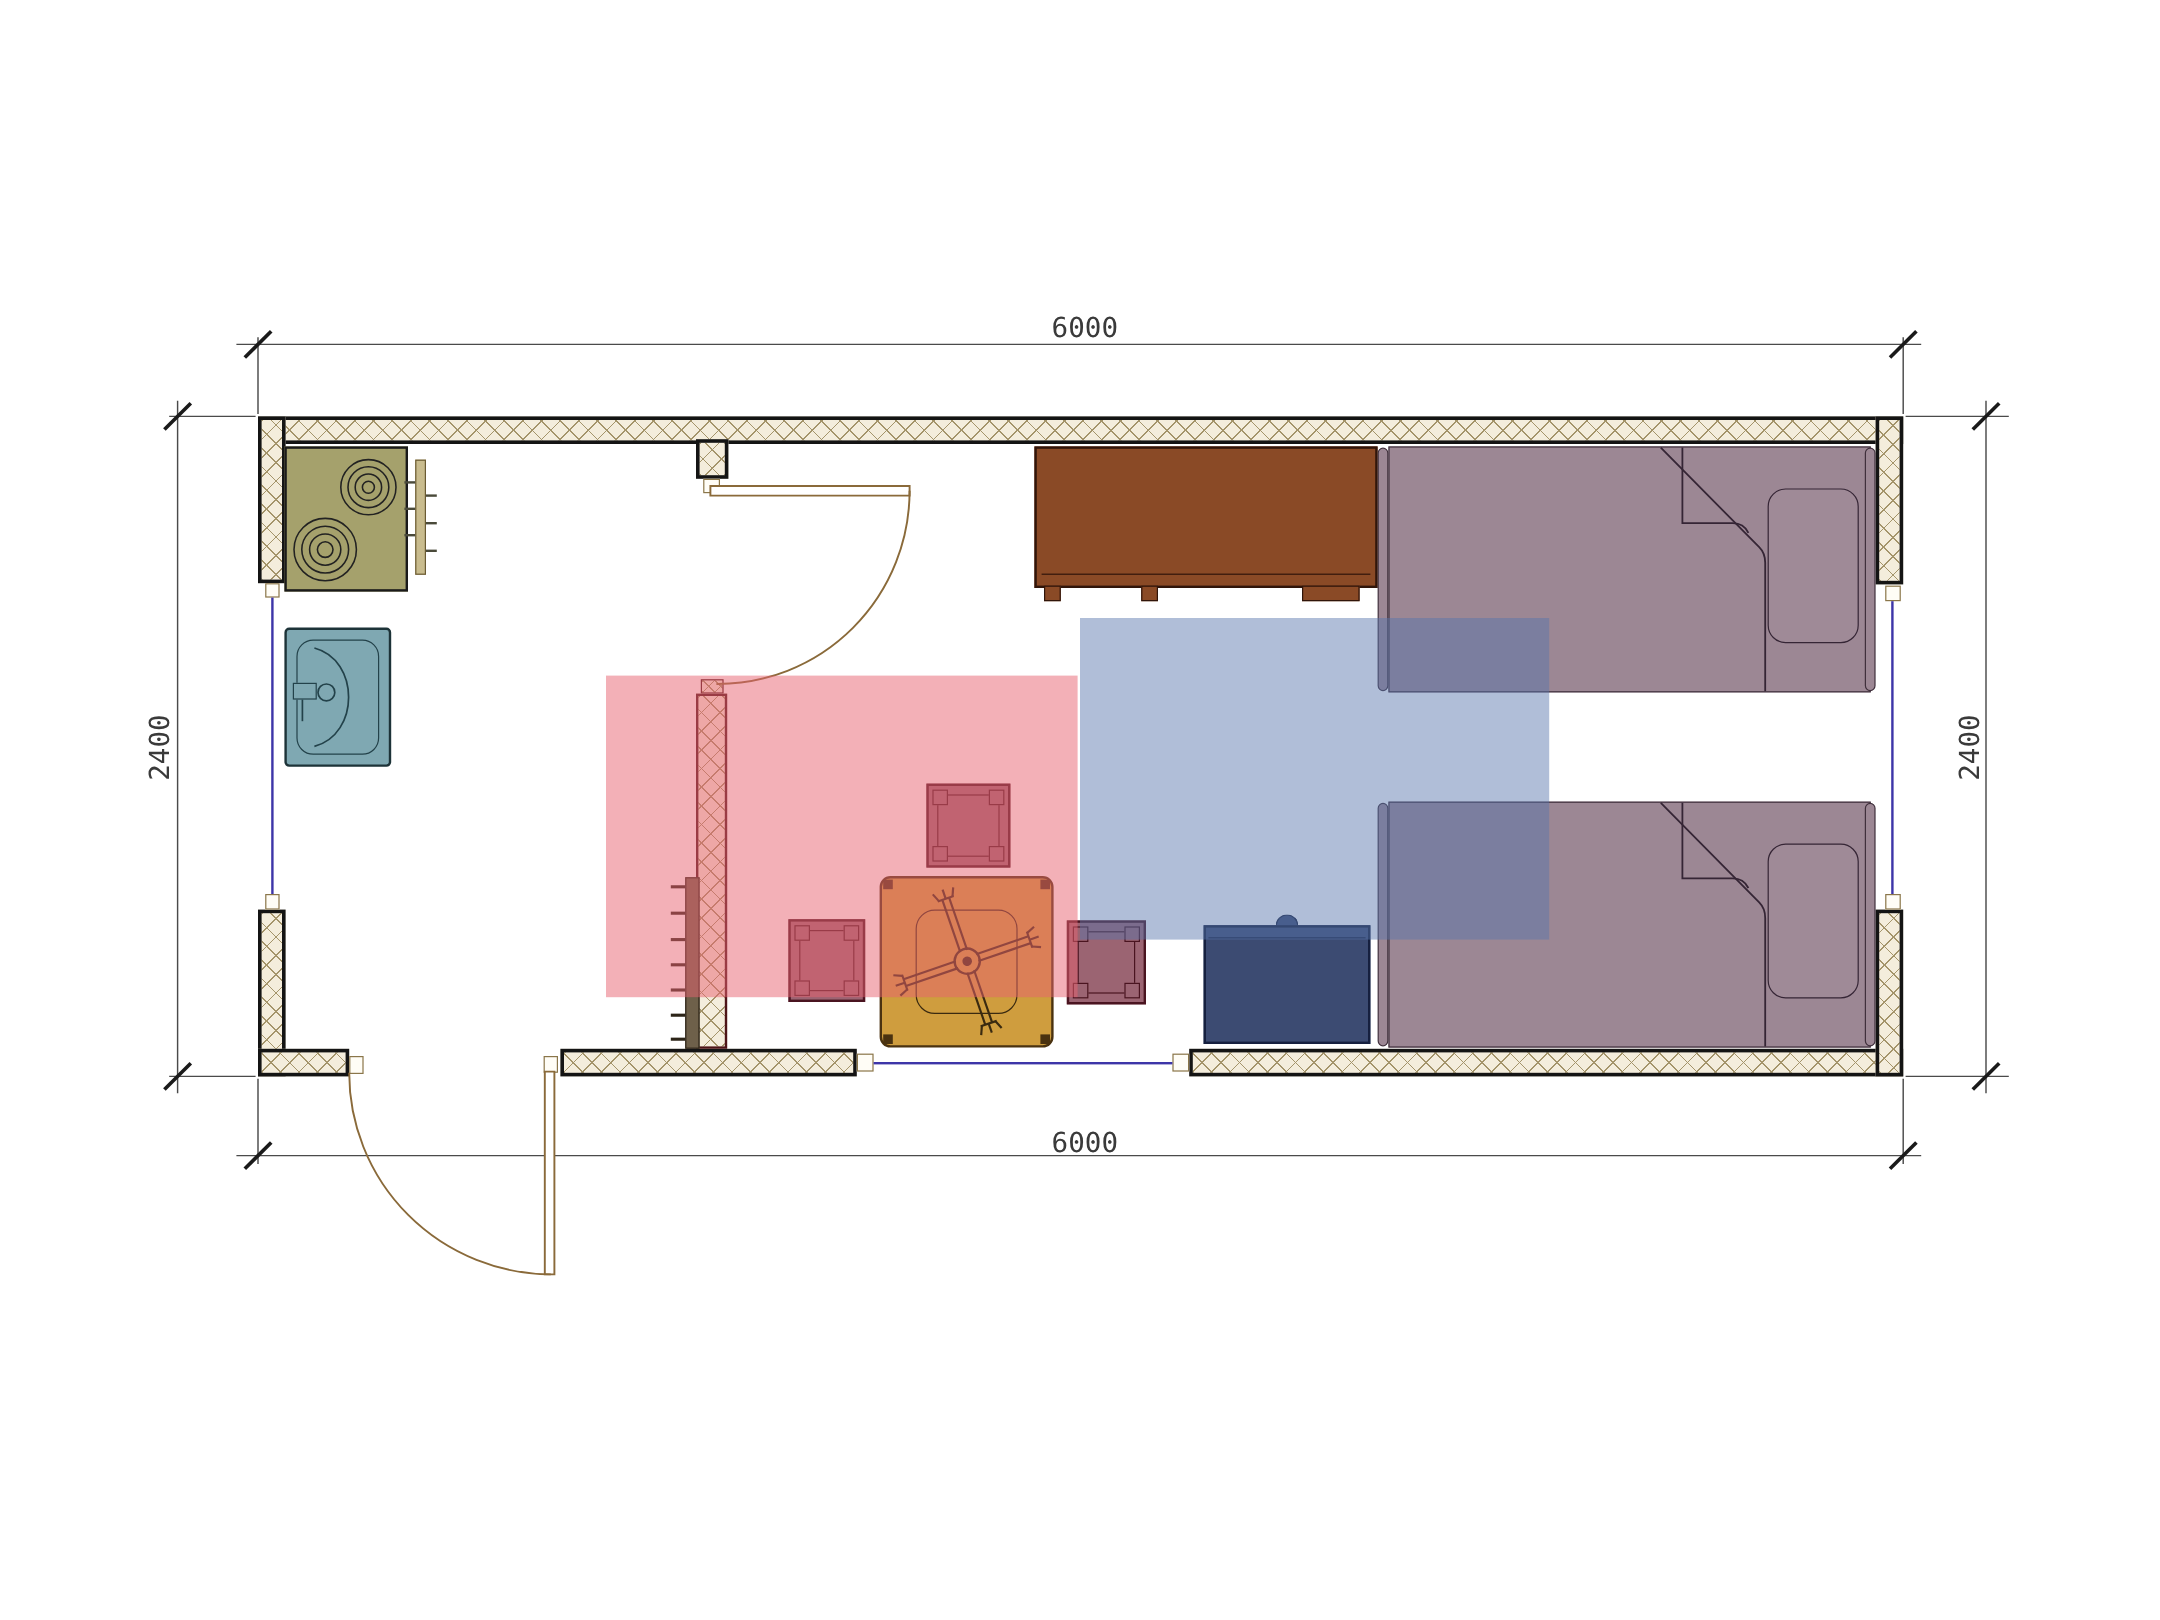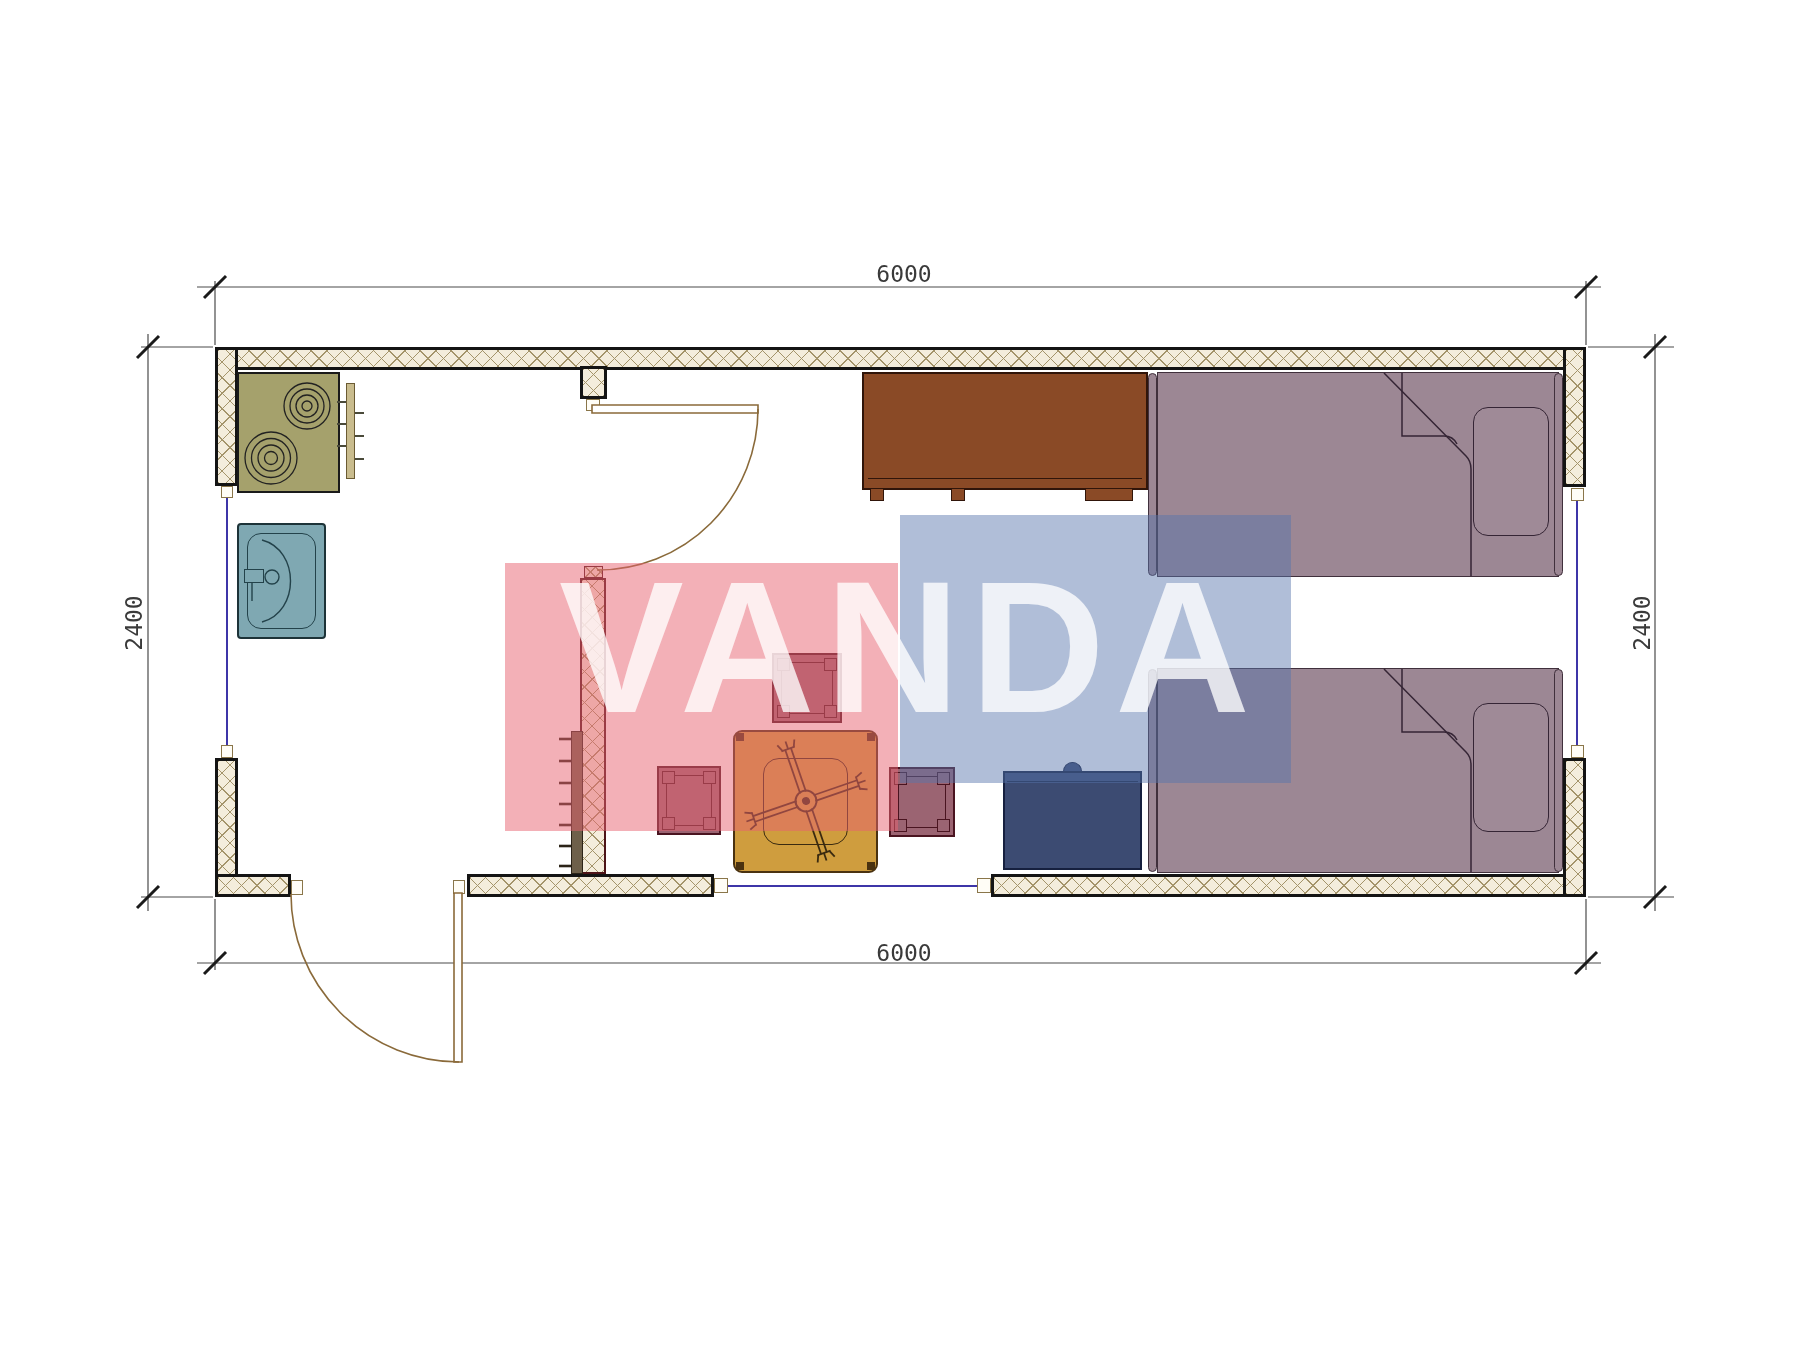--- a/index.html
+++ b/index.html
@@ -255,20 +255,19 @@
         <path d="M559 783 H571"></path>
       <path d="M559 804 H571"></path>
         <path d="M559 825 H571"></path>
         <path d="M559 846 H571"></path>
         <path d="M559 866 H571"></path>
     </g>
   </svg>
 
   <div class="wm-pink"></div>
   <div class="wm-blue"></div>
-  <div class="wm-text">VANDA</div>
 
   <div class="dim" style="left:904px;top:274px;">6000</div>
   <div class="dim" style="left:904px;top:953px;">6000</div>
   <div class="dim vert" style="left:134px;top:623px;">2400</div>
   <div class="dim vert" style="left:1642px;top:623px;">2400</div>
 
 </div>
 
 </body></html>

